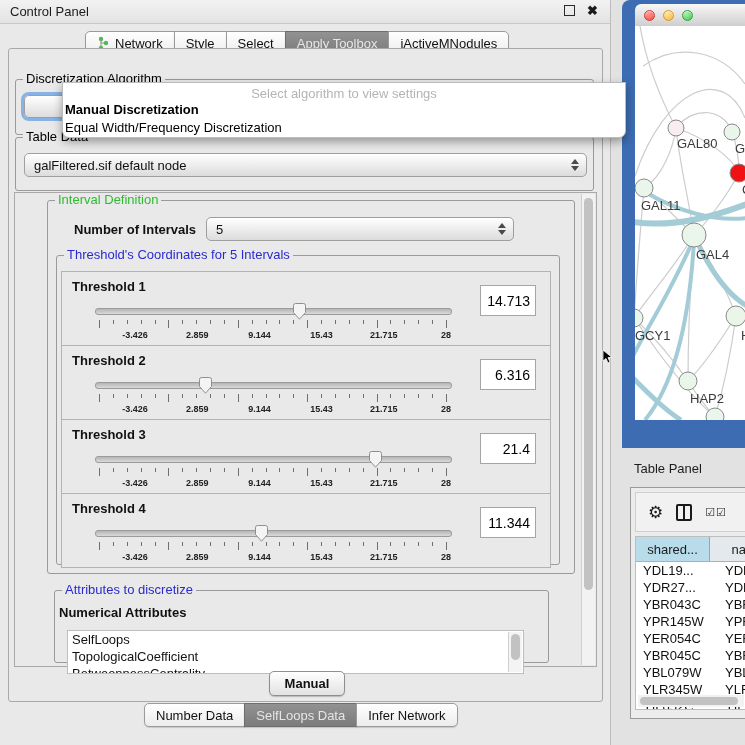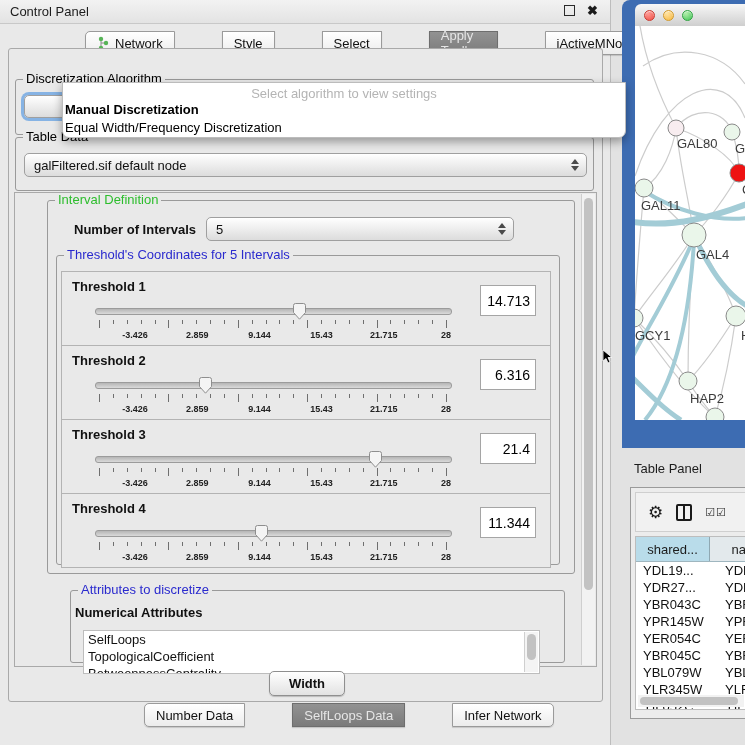--- a/index.html
+++ b/index.html
@@ -8,21 +8,21 @@
 
   
   #control-panel{position:absolute;left:0;top:0;width:610px;height:745px;background:#e9e9e9;border-right:1px solid #bdbdbd;}
   #cp-titlebar{position:absolute;left:0;top:0;width:610px;height:23px;background:linear-gradient(#f2f2f2,#e3e3e3);border-bottom:1px solid #c8c8c8;display:flex;align-items:center;}
   #cp-title{font-size:13px;color:#1c1c1c;padding-left:10px;}
   #cp-titlebar .win-btns{position:absolute;right:12px;top:5px;display:flex;gap:12px;align-items:center;}
   .float-icon{width:9px;height:9px;border:1.5px solid #2a2a2a;background:transparent;}
   .close-icon{font-size:13px;font-weight:bold;color:#1a1a1a;line-height:11px;}
 
   
-  .segmented{position:absolute;display:flex;height:24px;gap:48px;}
+  .segmented{position:absolute;display:flex;height:24px;}
   .seg-tab{display:flex;align-items:center;gap:5px;padding:0 11px;font-size:13px;color:#111;
     background:linear-gradient(#ffffff,#ececec);border:1px solid #9a9a9a;margin-left:-1px;cursor:default;box-shadow:0 1px 1px rgba(0,0,0,.15);}
   .seg-tab:first-child{border-radius:5px 0 0 5px;margin-left:0;}
   .seg-tab:last-child{border-radius:0 5px 5px 0;}
   .seg-tab.selected{background:linear-gradient(#929292,#7b7b7b);color:#e6e6e6;border-color:#6e6e6e;}
   #top-tabs{left:85px;top:31px;}
   #bottom-tabs{left:144px;top:703px;}
 
   
   #cp-content{position:absolute;left:8px;top:48px;width:593px;height:652px;border:1px solid #a9a9a9;border-radius:3px;background:#e9e9e9;}
@@ -375,39 +375,39 @@
                   <svg class="th-thumb" viewBox="0 0 13 17" style="left: calc(46.9993% - 6.5px);">
                     <path d="M2.5 0.5 H10.5 A2 2 0 0 1 12.5 2.5 V9.5 L6.5 16.2 L0.5 9.5 V2.5 A2 2 0 0 1 2.5 0.5 Z" fill="#f4f4f4" stroke="#8e8e8e"></path>
                   </svg>
                 </div>
                 <div class="th-value">11.344</div>
               </div>
             </div>
         </div>
       </div>
 
-      <div class="group" style="left:39px;top:397px;width:493px;height:71px;margin-left:16px;">
+      <div class="group" style="left:39px;top:397px;width:493px;height:71px;">
         <span class="legend blue">Attributes to discretize</span>
         <span class="bold-label" style="left:4px;top:14px;">Numerical Attributes</span>
         <div id="attr-list">
           <div class="item">SelfLoops</div>
             <div class="item">TopologicalCoefficient</div>
             <div class="item">BetweennessCentrality</div>
             <div class="vscroll">
               <div class="thumb" style="top:2px;height:26px;"></div>
             </div>
         </div>
       </div>
 
       <div class="vscroll">
           <div class="thumb" style="top:4px;height:392px;"></div>
         </div>
     </div>
 
-    <div id="apply-btn">Width</div>
+    <div id="apply-btn">Manual</div>
 
     <div id="bottom-tabs" class="segmented">
         <div class="seg-tab">
           <span>Number Data</span>
         </div>
         <div class="seg-tab selected">
           <span>SelfLoops Data</span>
         </div>
         <div class="seg-tab">
           <span>Infer Network</span>

